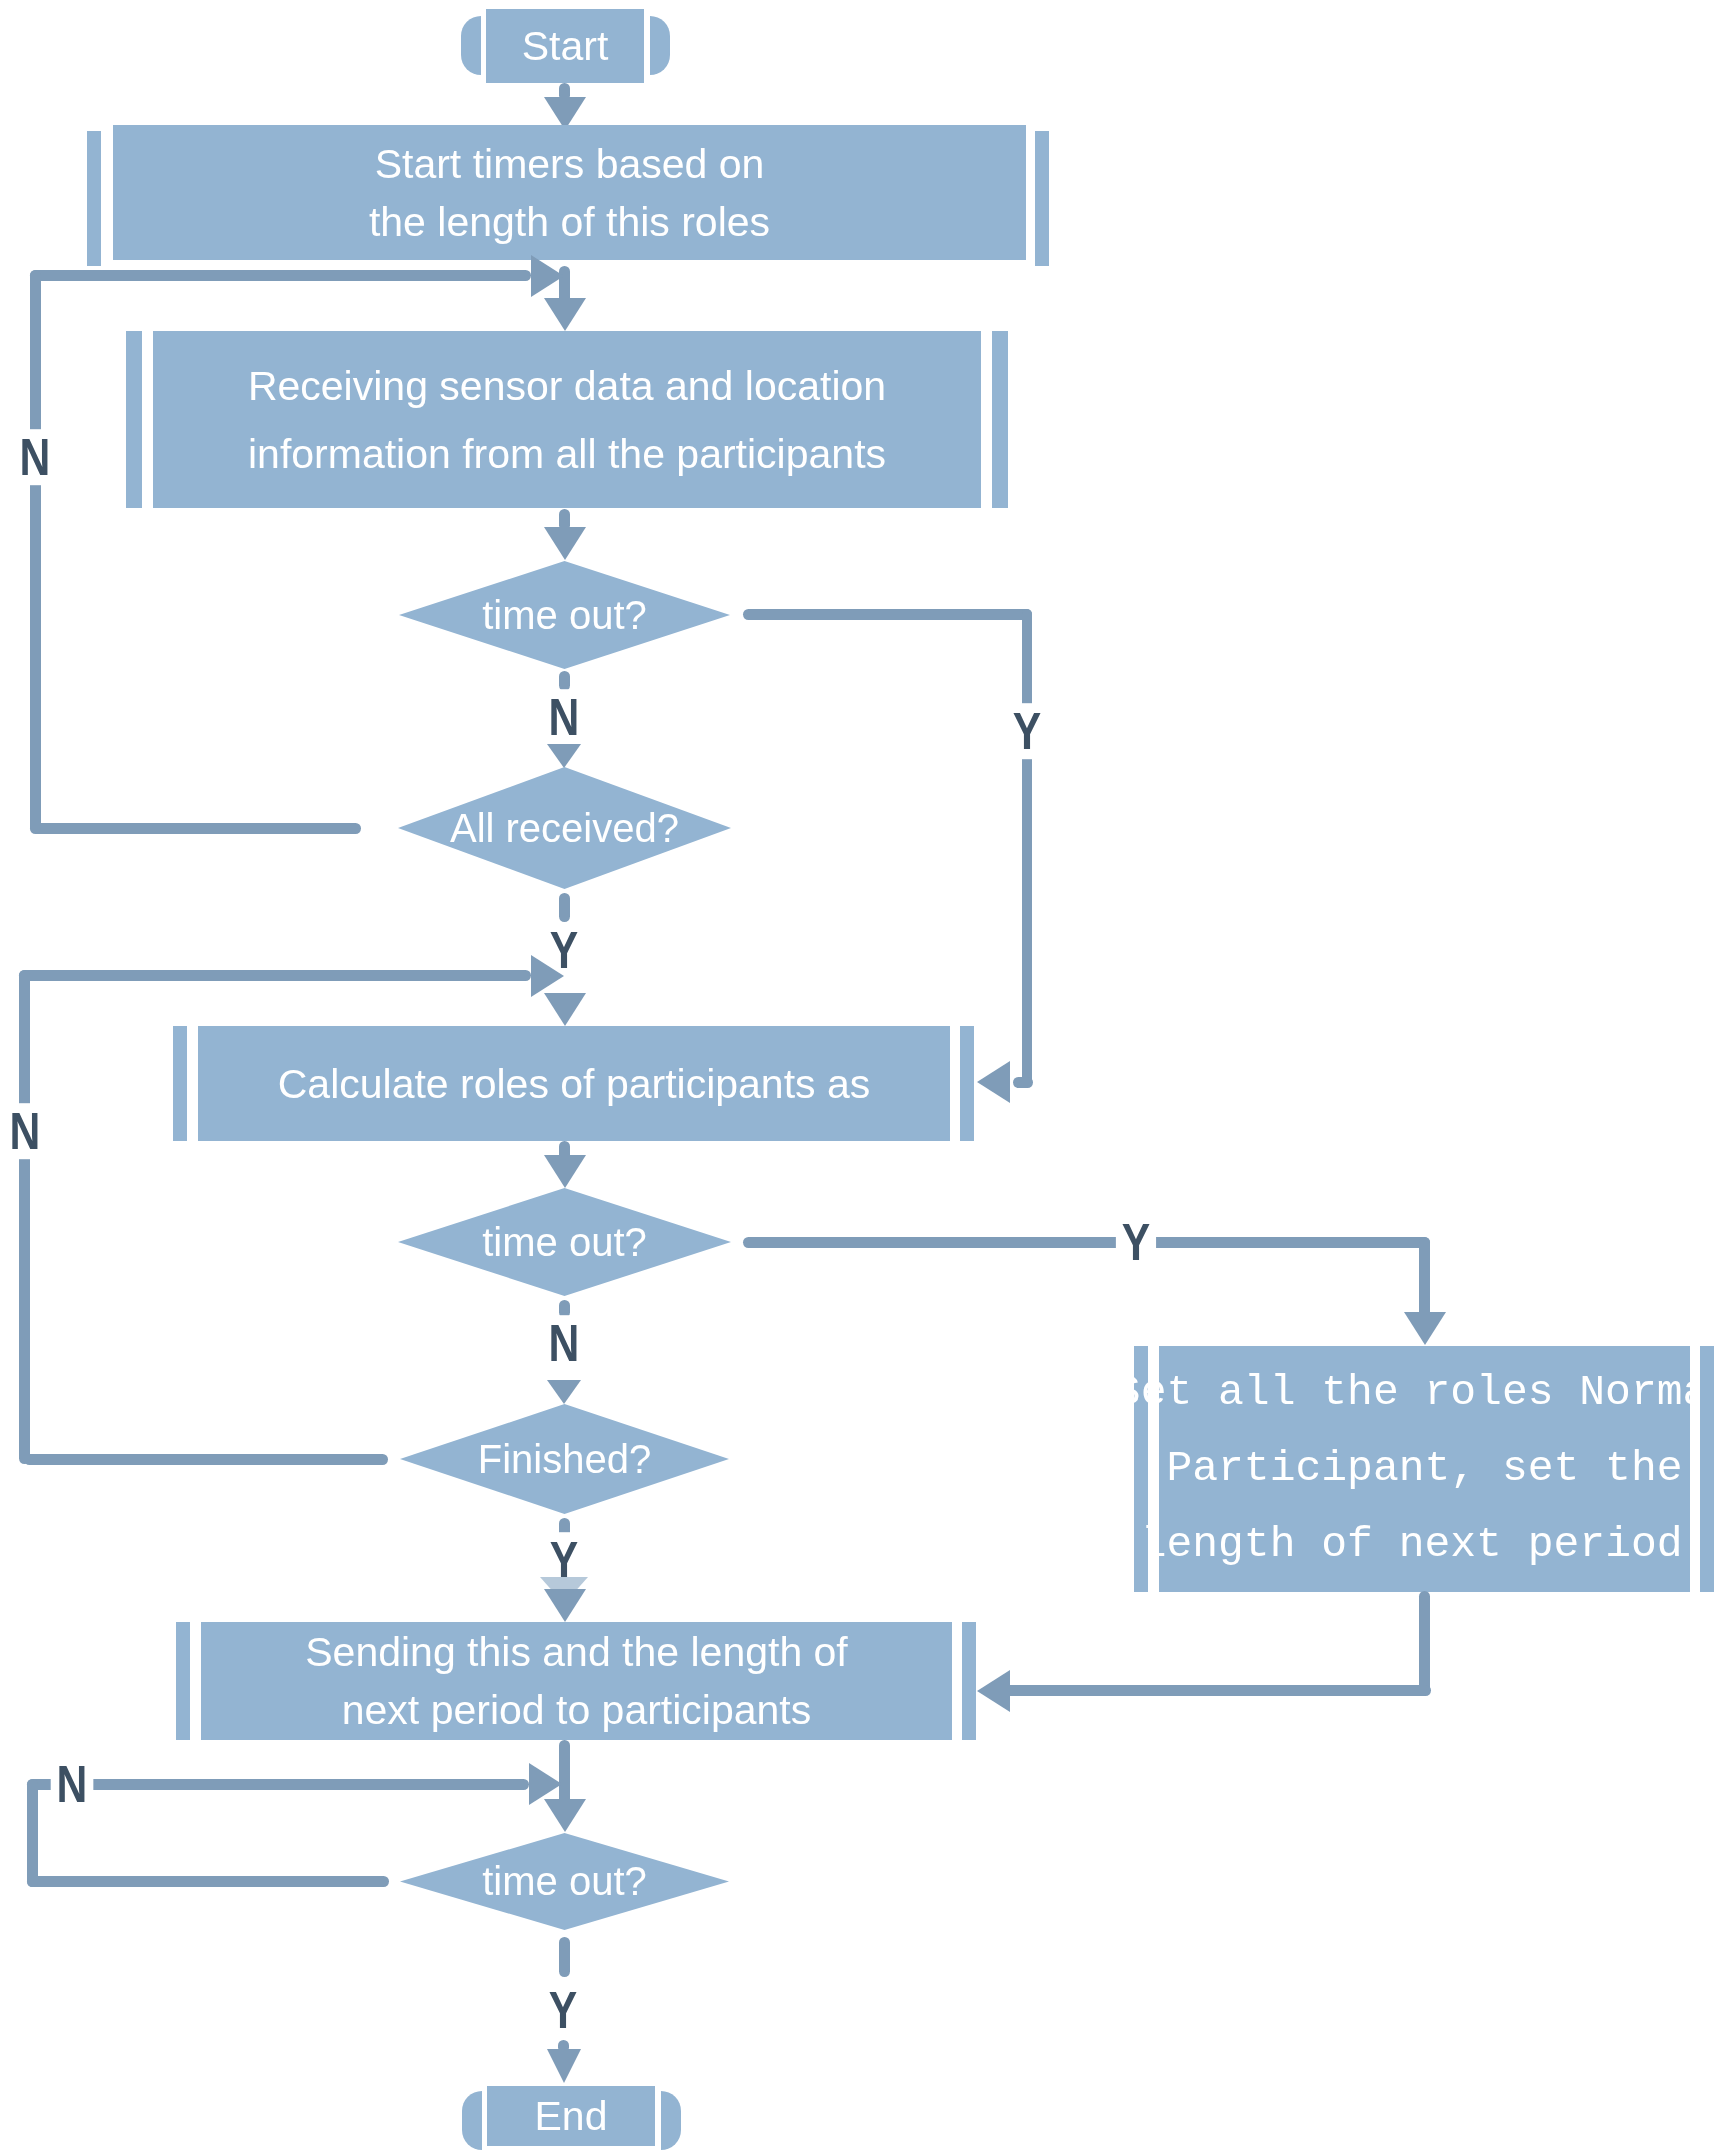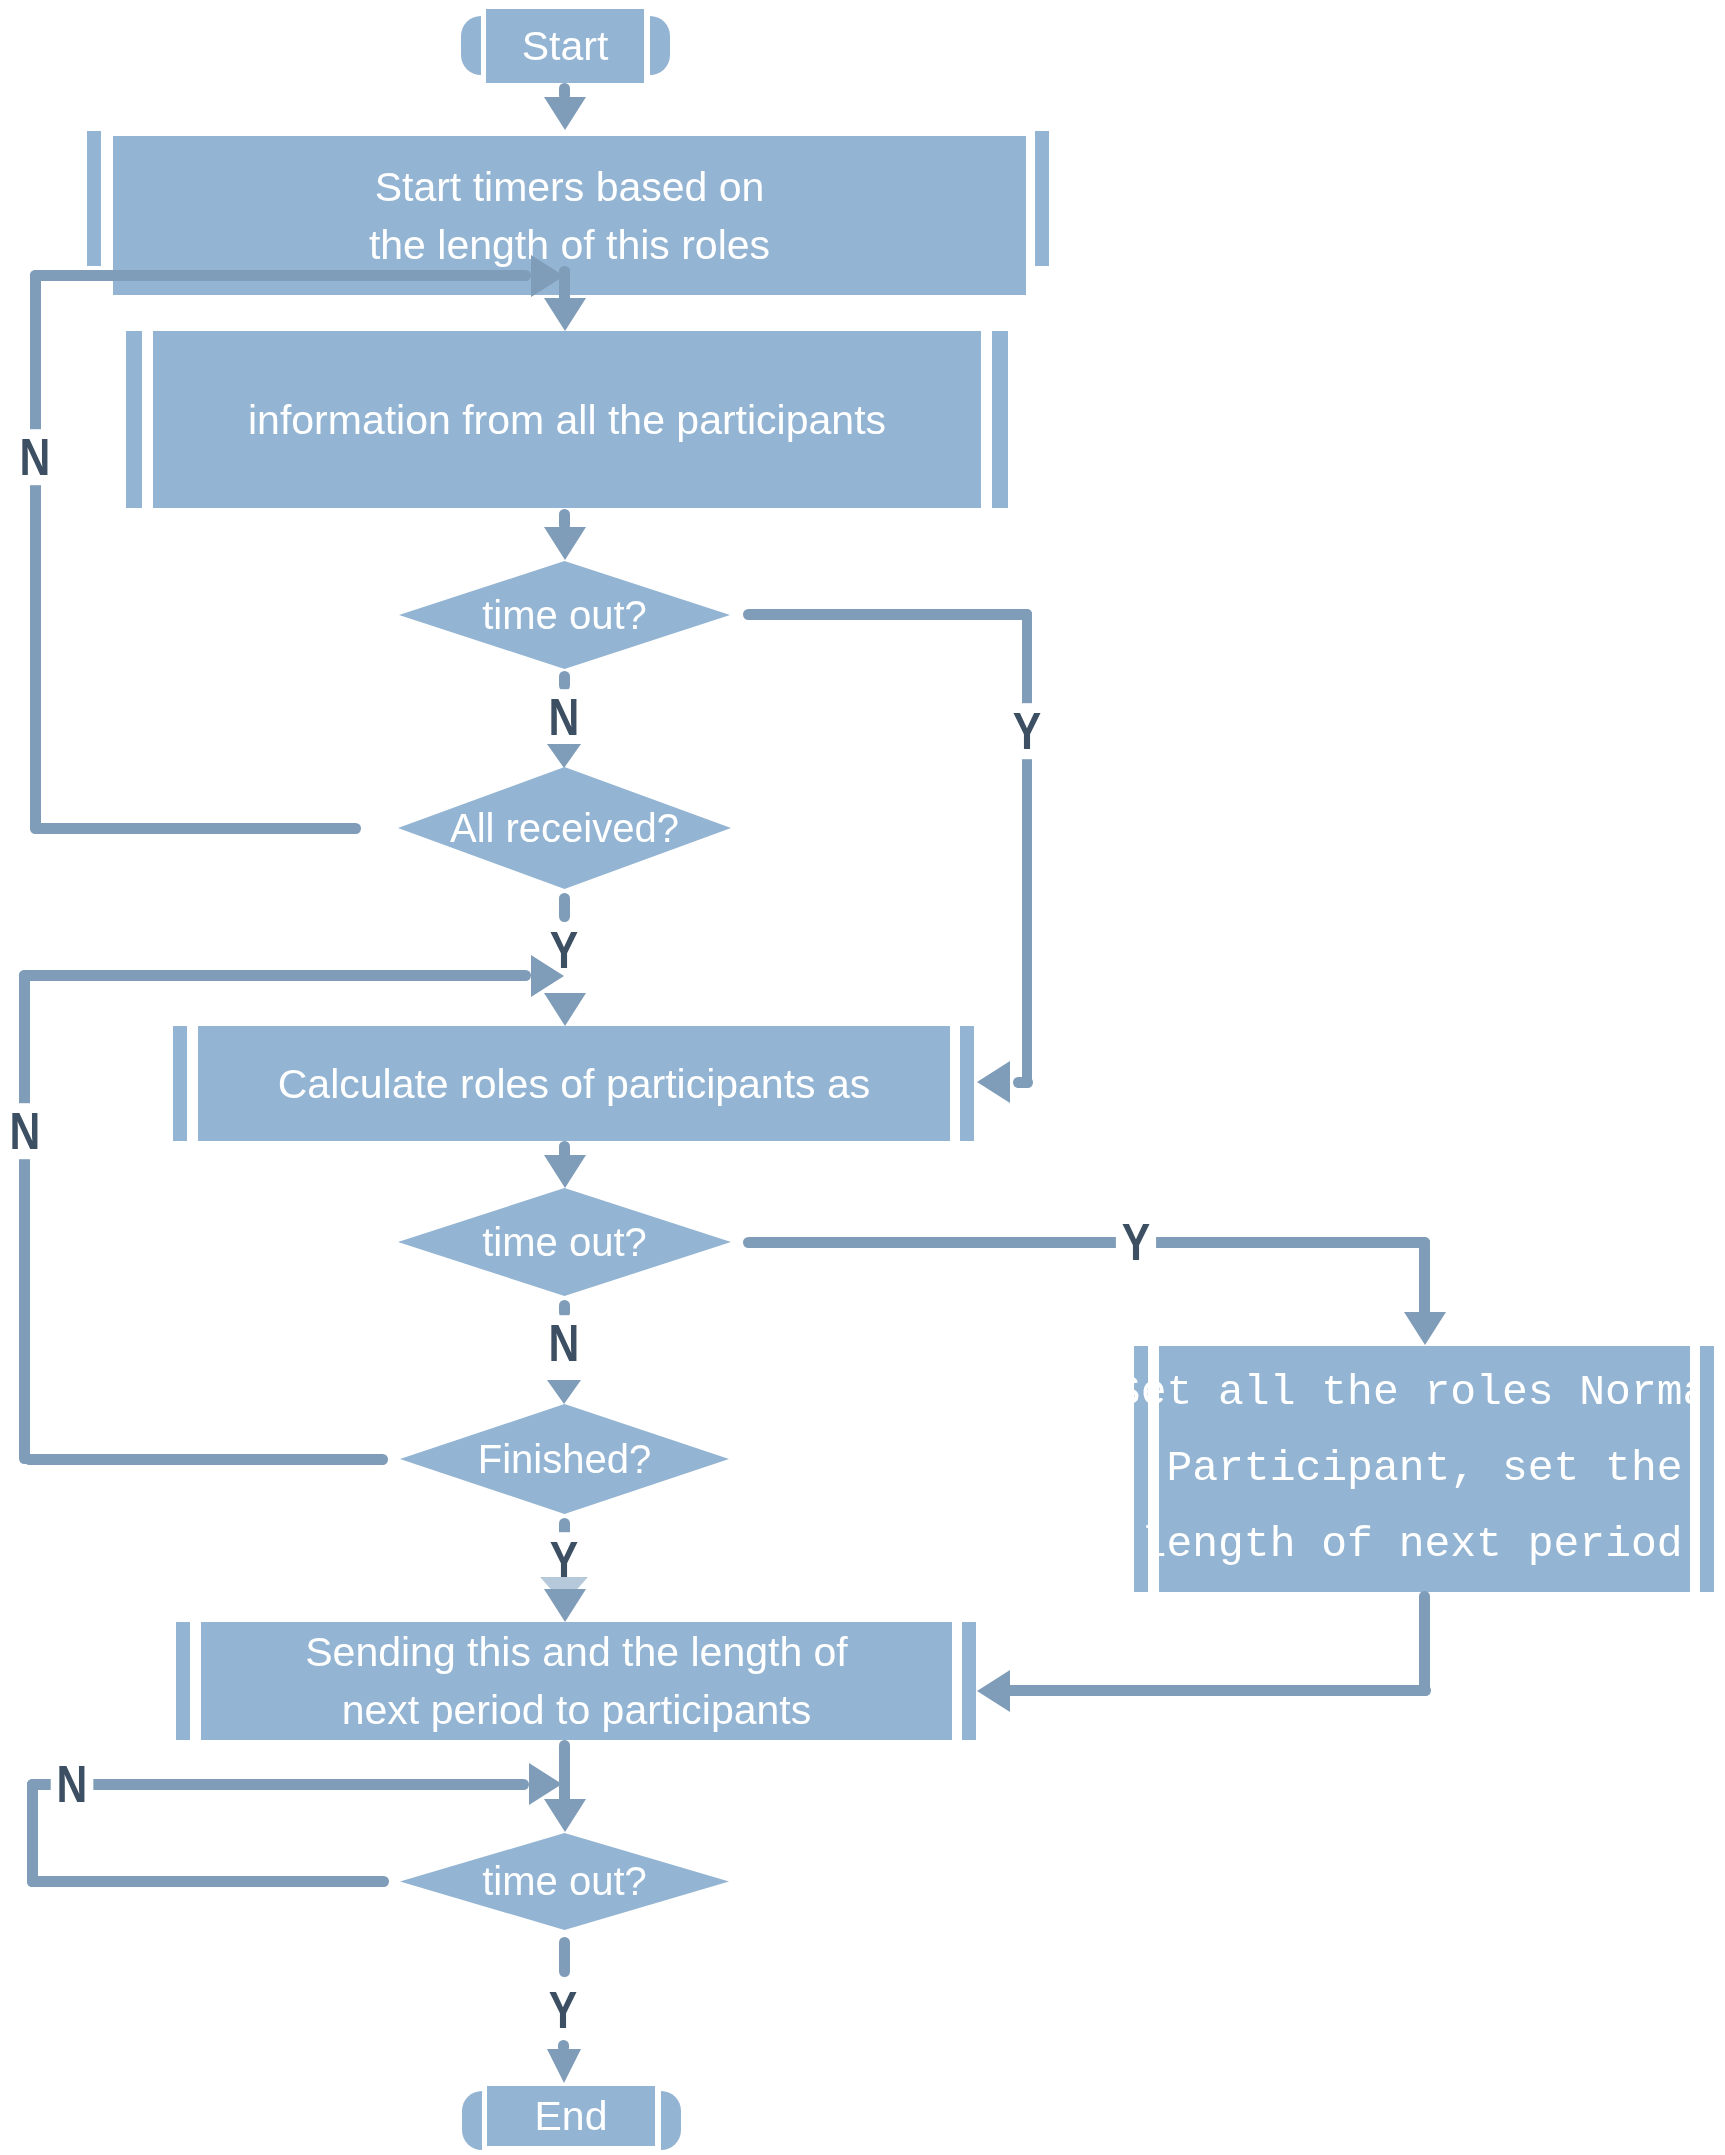--- a/index.html
+++ b/index.html
@@ -65,33 +65,34 @@
   <div class="cap left" style="left:461px;top:16px;"></div>
   <div class="terminator-rect" style="left:486px;top:9px;width:158px;height:74px;">
     <span>Start</span>
   </div>
   <div class="cap right" style="left:650px;top:16px;"></div>
 
   <div class="line" style="left:559px;top:83px;width:10.8px;height:18px;"></div>
   <div class="ah down" style="left:544px;top:97px;"></div>
 
   <div class="sidebar" style="left:87px;top:131px;width:14.4px;height:135px;"></div>
-  <div class="proc-main f46" style="left:113px;top:136px;width:913px;height:159px;line-height:58px;">
+  <div class="proc-main f46" style="left:113px;top:125px;width:913px;height:135px;line-height:58px;">
     <div class="ln">Start timers based on</div>
     <div class="ln">the length of this roles</div>
   </div>
   <div class="sidebar" style="left:1035px;top:131px;width:14.4px;height:135px;"></div>
 
   <div class="line" style="left:559px;top:266px;width:10.8px;height:38px;"></div>
   <div class="line" style="left:30px;top:270px;width:501px;height:10.8px;"></div>
   <div class="ah right" style="left:531px;top:255px;"></div>
   <div class="ah down" style="left:544px;top:298px;"></div>
 
   <div class="sidebar" style="left:126px;top:331px;width:16px;height:177px;"></div>
   <div class="proc-main f46" style="left:153px;top:331px;width:828px;height:177px;line-height:68px;">
+    <div class="ln">Receiving sensor data and location</div>
     <div class="ln">information from all the participants</div>
   </div>
   <div class="sidebar" style="left:992px;top:331px;width:16px;height:177px;"></div>
 
   <div class="line" style="left:559px;top:509px;width:10.8px;height:21.6px;"></div>
   <div class="ah down" style="left:544px;top:527px;"></div>
 
   <div class="diamond" style="left:399px;top:561px;width:331px;height:108px;">
     <span>time out?</span>
   </div>

